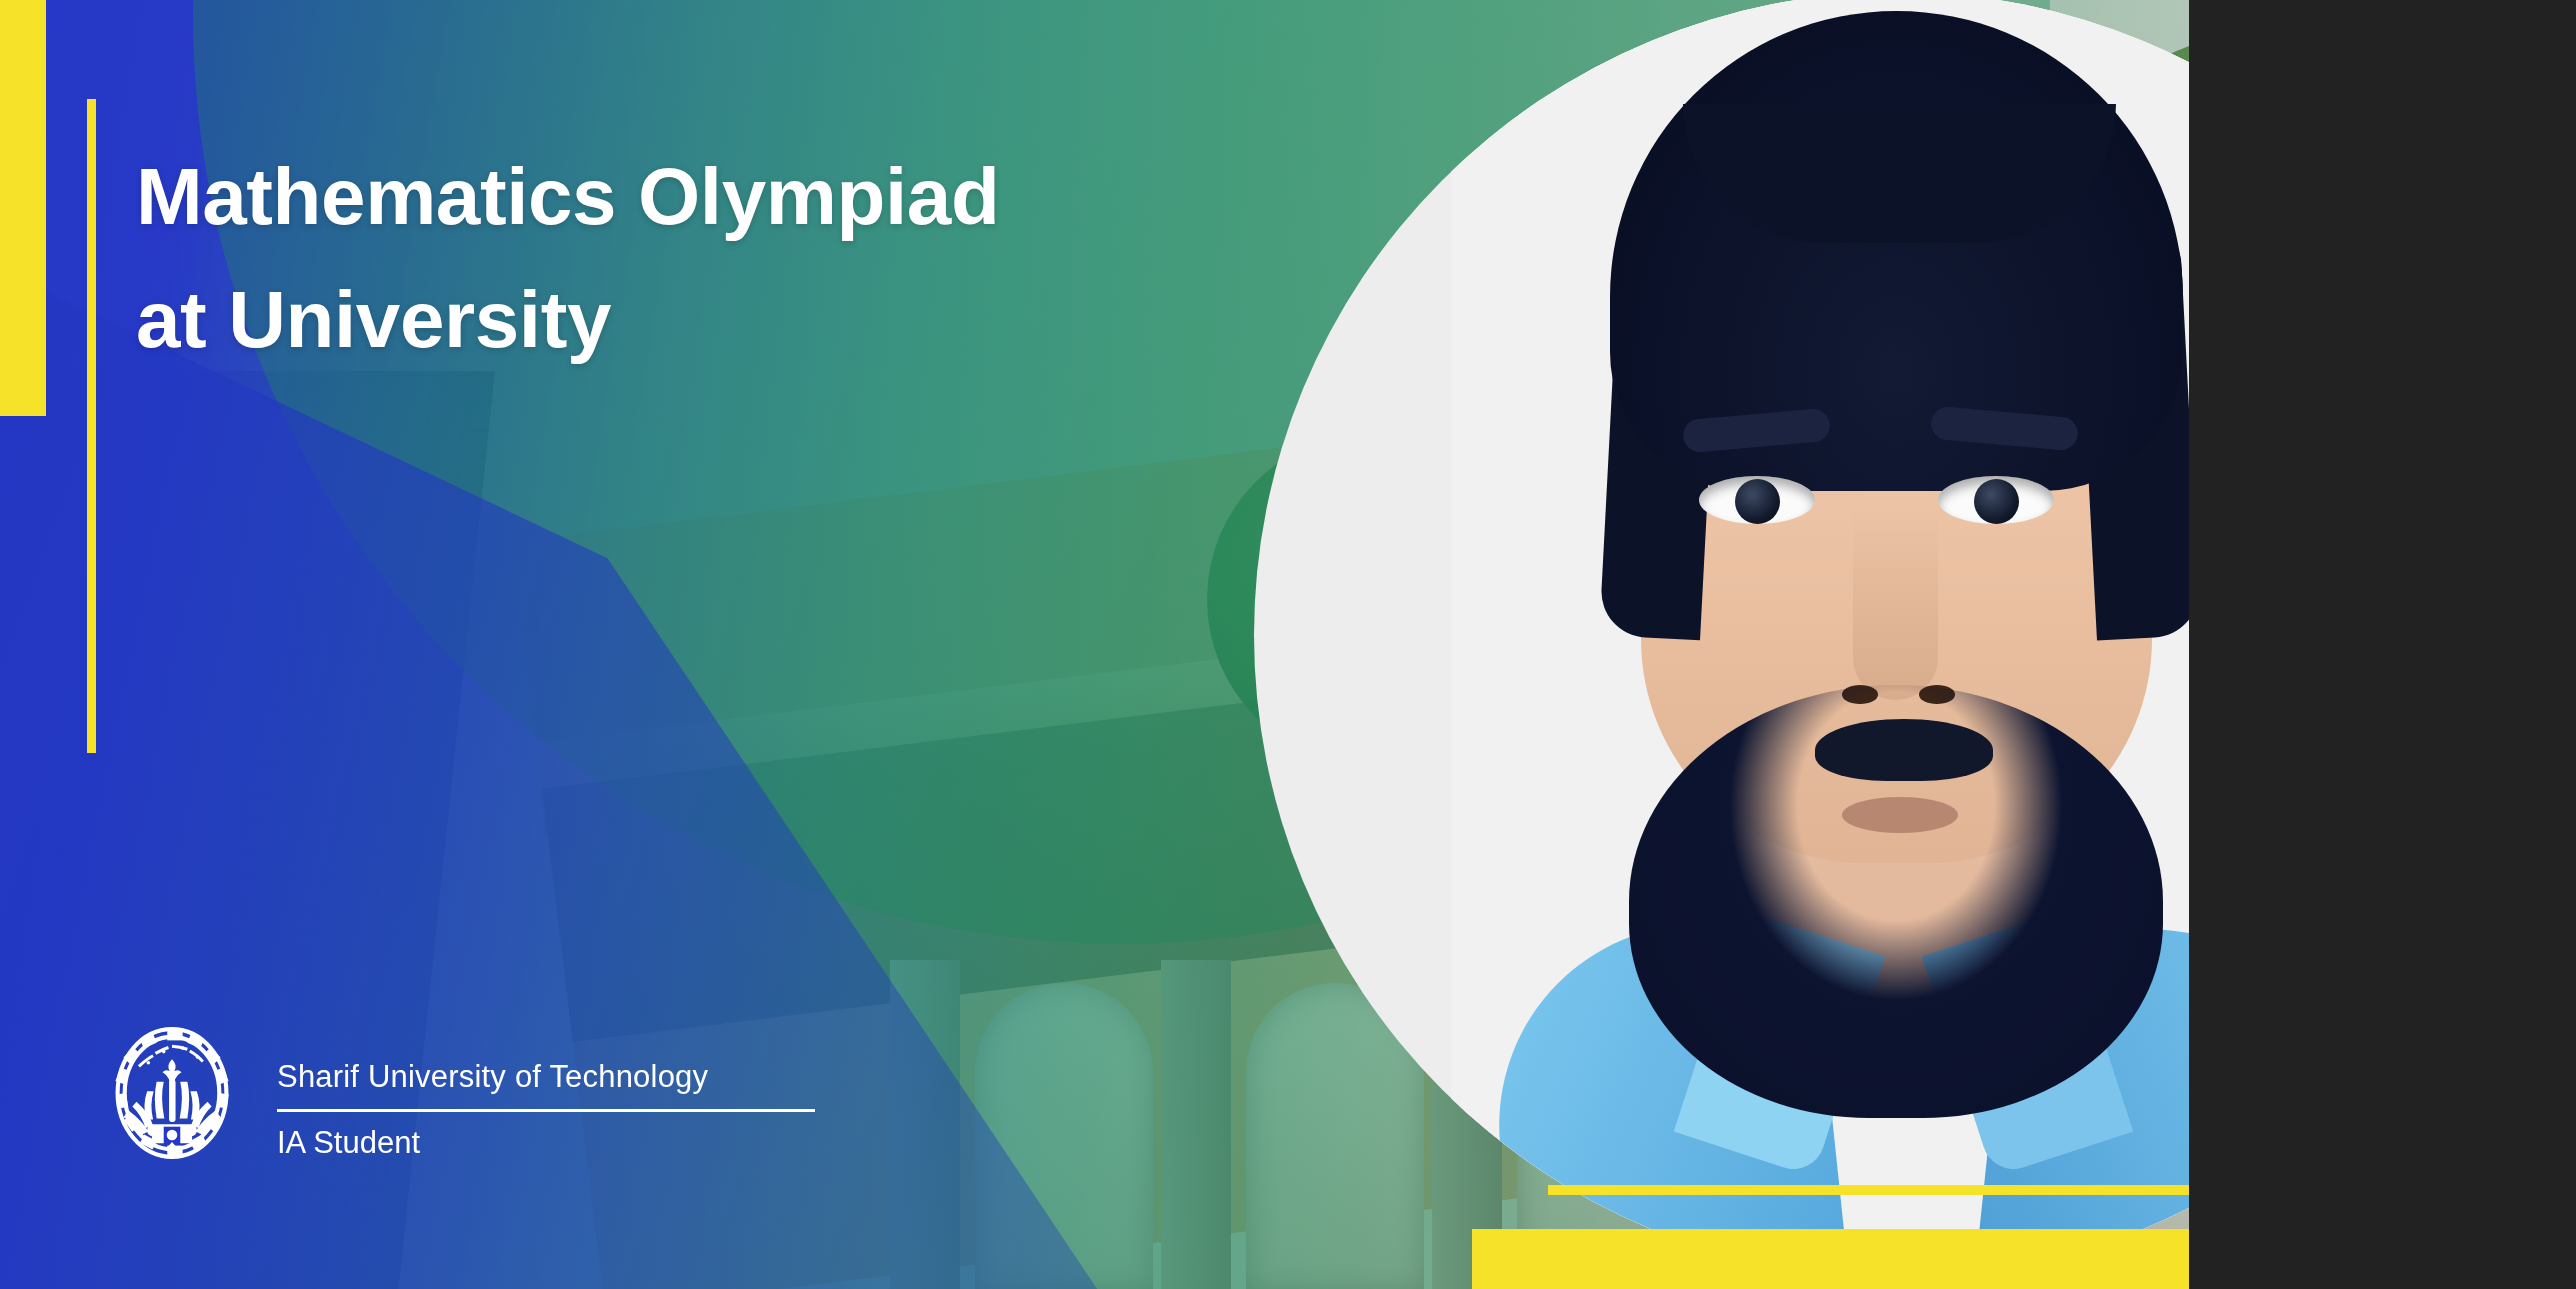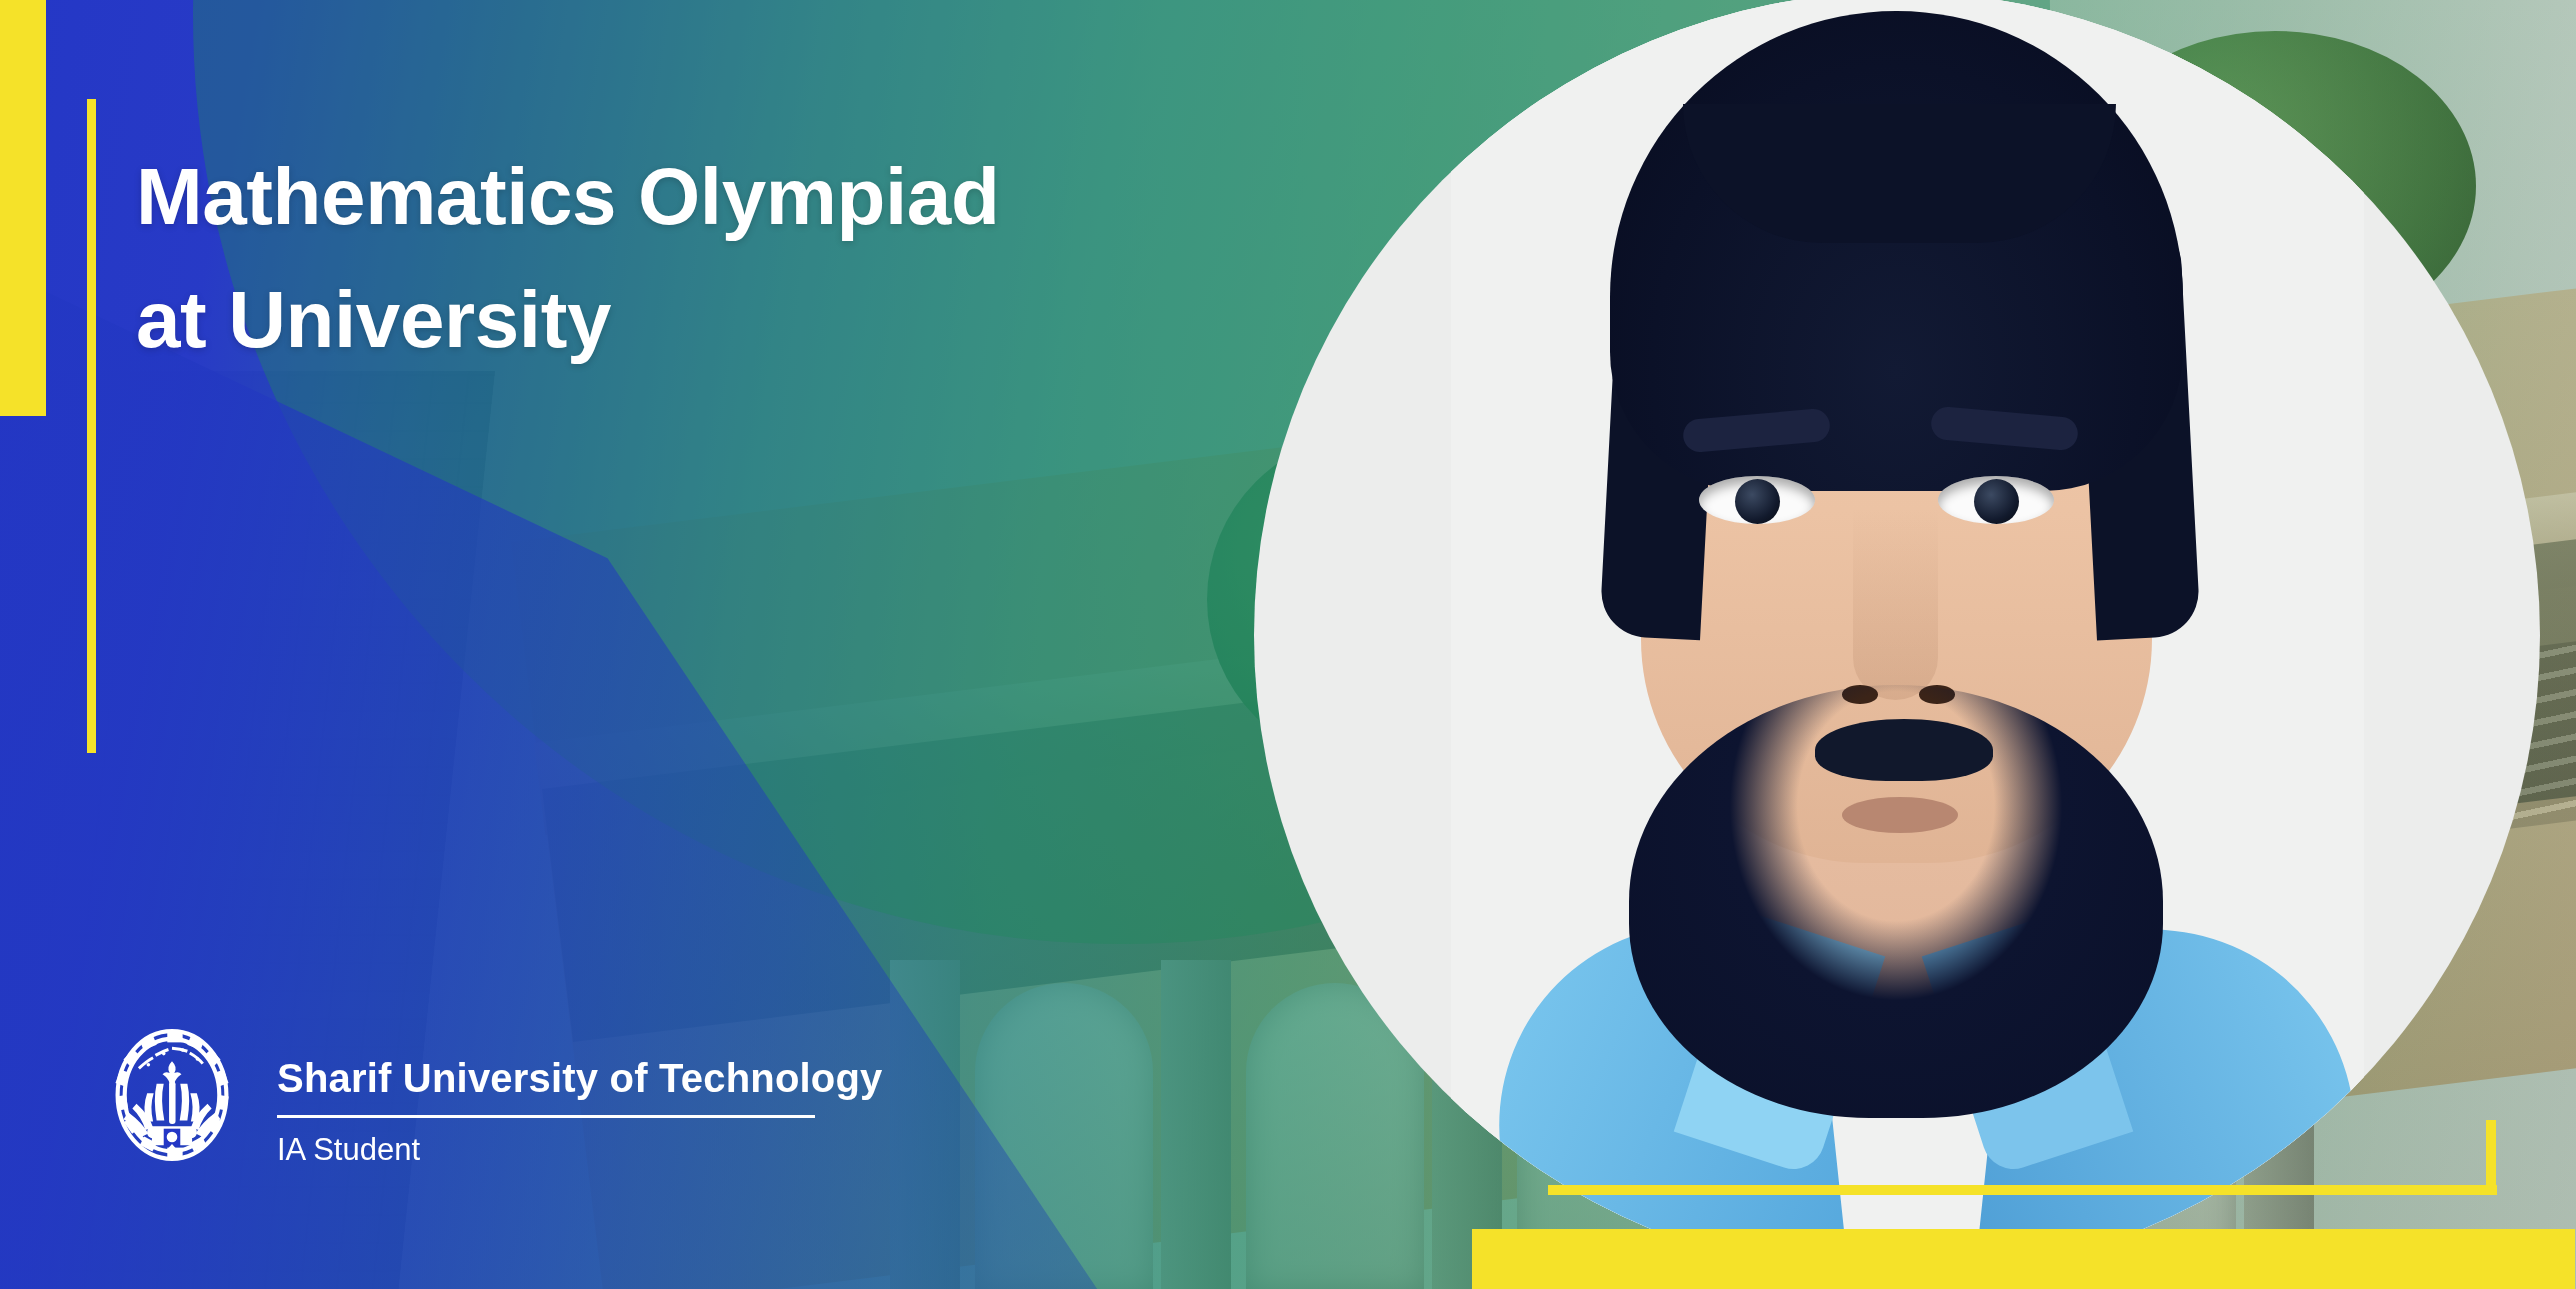--- a/index.html
+++ b/index.html
@@ -1,18 +1,18 @@
 <!DOCTYPE html>
 <html style="font-size:12.4px"><head>
 <meta charset="utf-8">
 <style>
   html,body{margin:0;padding:0;background:#222;}
   #banner{
     position:relative;
-    width:2576px;height:1290px;
+    width:2189px;height:1290px;
     overflow:hidden;
     font-family:"Liberation Sans", sans-serif;
     background:#3b82f6;
   }
 
   
   .bg-photo{position:absolute;inset:0;overflow:hidden;}
   .sky{position:absolute;left:0;top:0;width:100%;height:100%;
        background:linear-gradient(180deg,#cfd8d2 0%,#c3cfc8 40%,#b9c4bb 100%);}
   
@@ -142,21 +142,21 @@
   .headline{position:absolute;left:136px;top:135px;width:1207px;
       color:#ffffff;font-weight:700;font-size:80px;line-height:1.54;
       letter-spacing:-0.4px;font-stretch:condensed;
       text-shadow:0 1.5px 7.7px rgba(0,0,0,.18);}
   .headline div{white-space:nowrap;}
 
   
   .brand{position:absolute;left:104px;top:1025px;display:flex;align-items:center;gap:0px;}
   .brand-logo{width:136px;height:136px;flex:0 0 auto;}
   .brand-text{margin-left:37px;color:#fff;}
-  .brand-name{font-size:40px;line-height:1;letter-spacing:0.2px;font-weight:700;
+  .brand-name{font-size:31px;line-height:1;letter-spacing:0.2px;font-weight:400;
       font-stretch:condensed;white-space:nowrap;margin-top:33px;}
   .brand-divider{height:3.1px;background:#fff;margin:17px 0 15.5px 0;width:538px;}
   .brand-sub{font-size:31px;line-height:1;font-weight:400;font-stretch:condensed;white-space:nowrap;}
 </style>
 </head>
 <body>
 
 <div id="banner">
 
   <div class="bg-photo">

